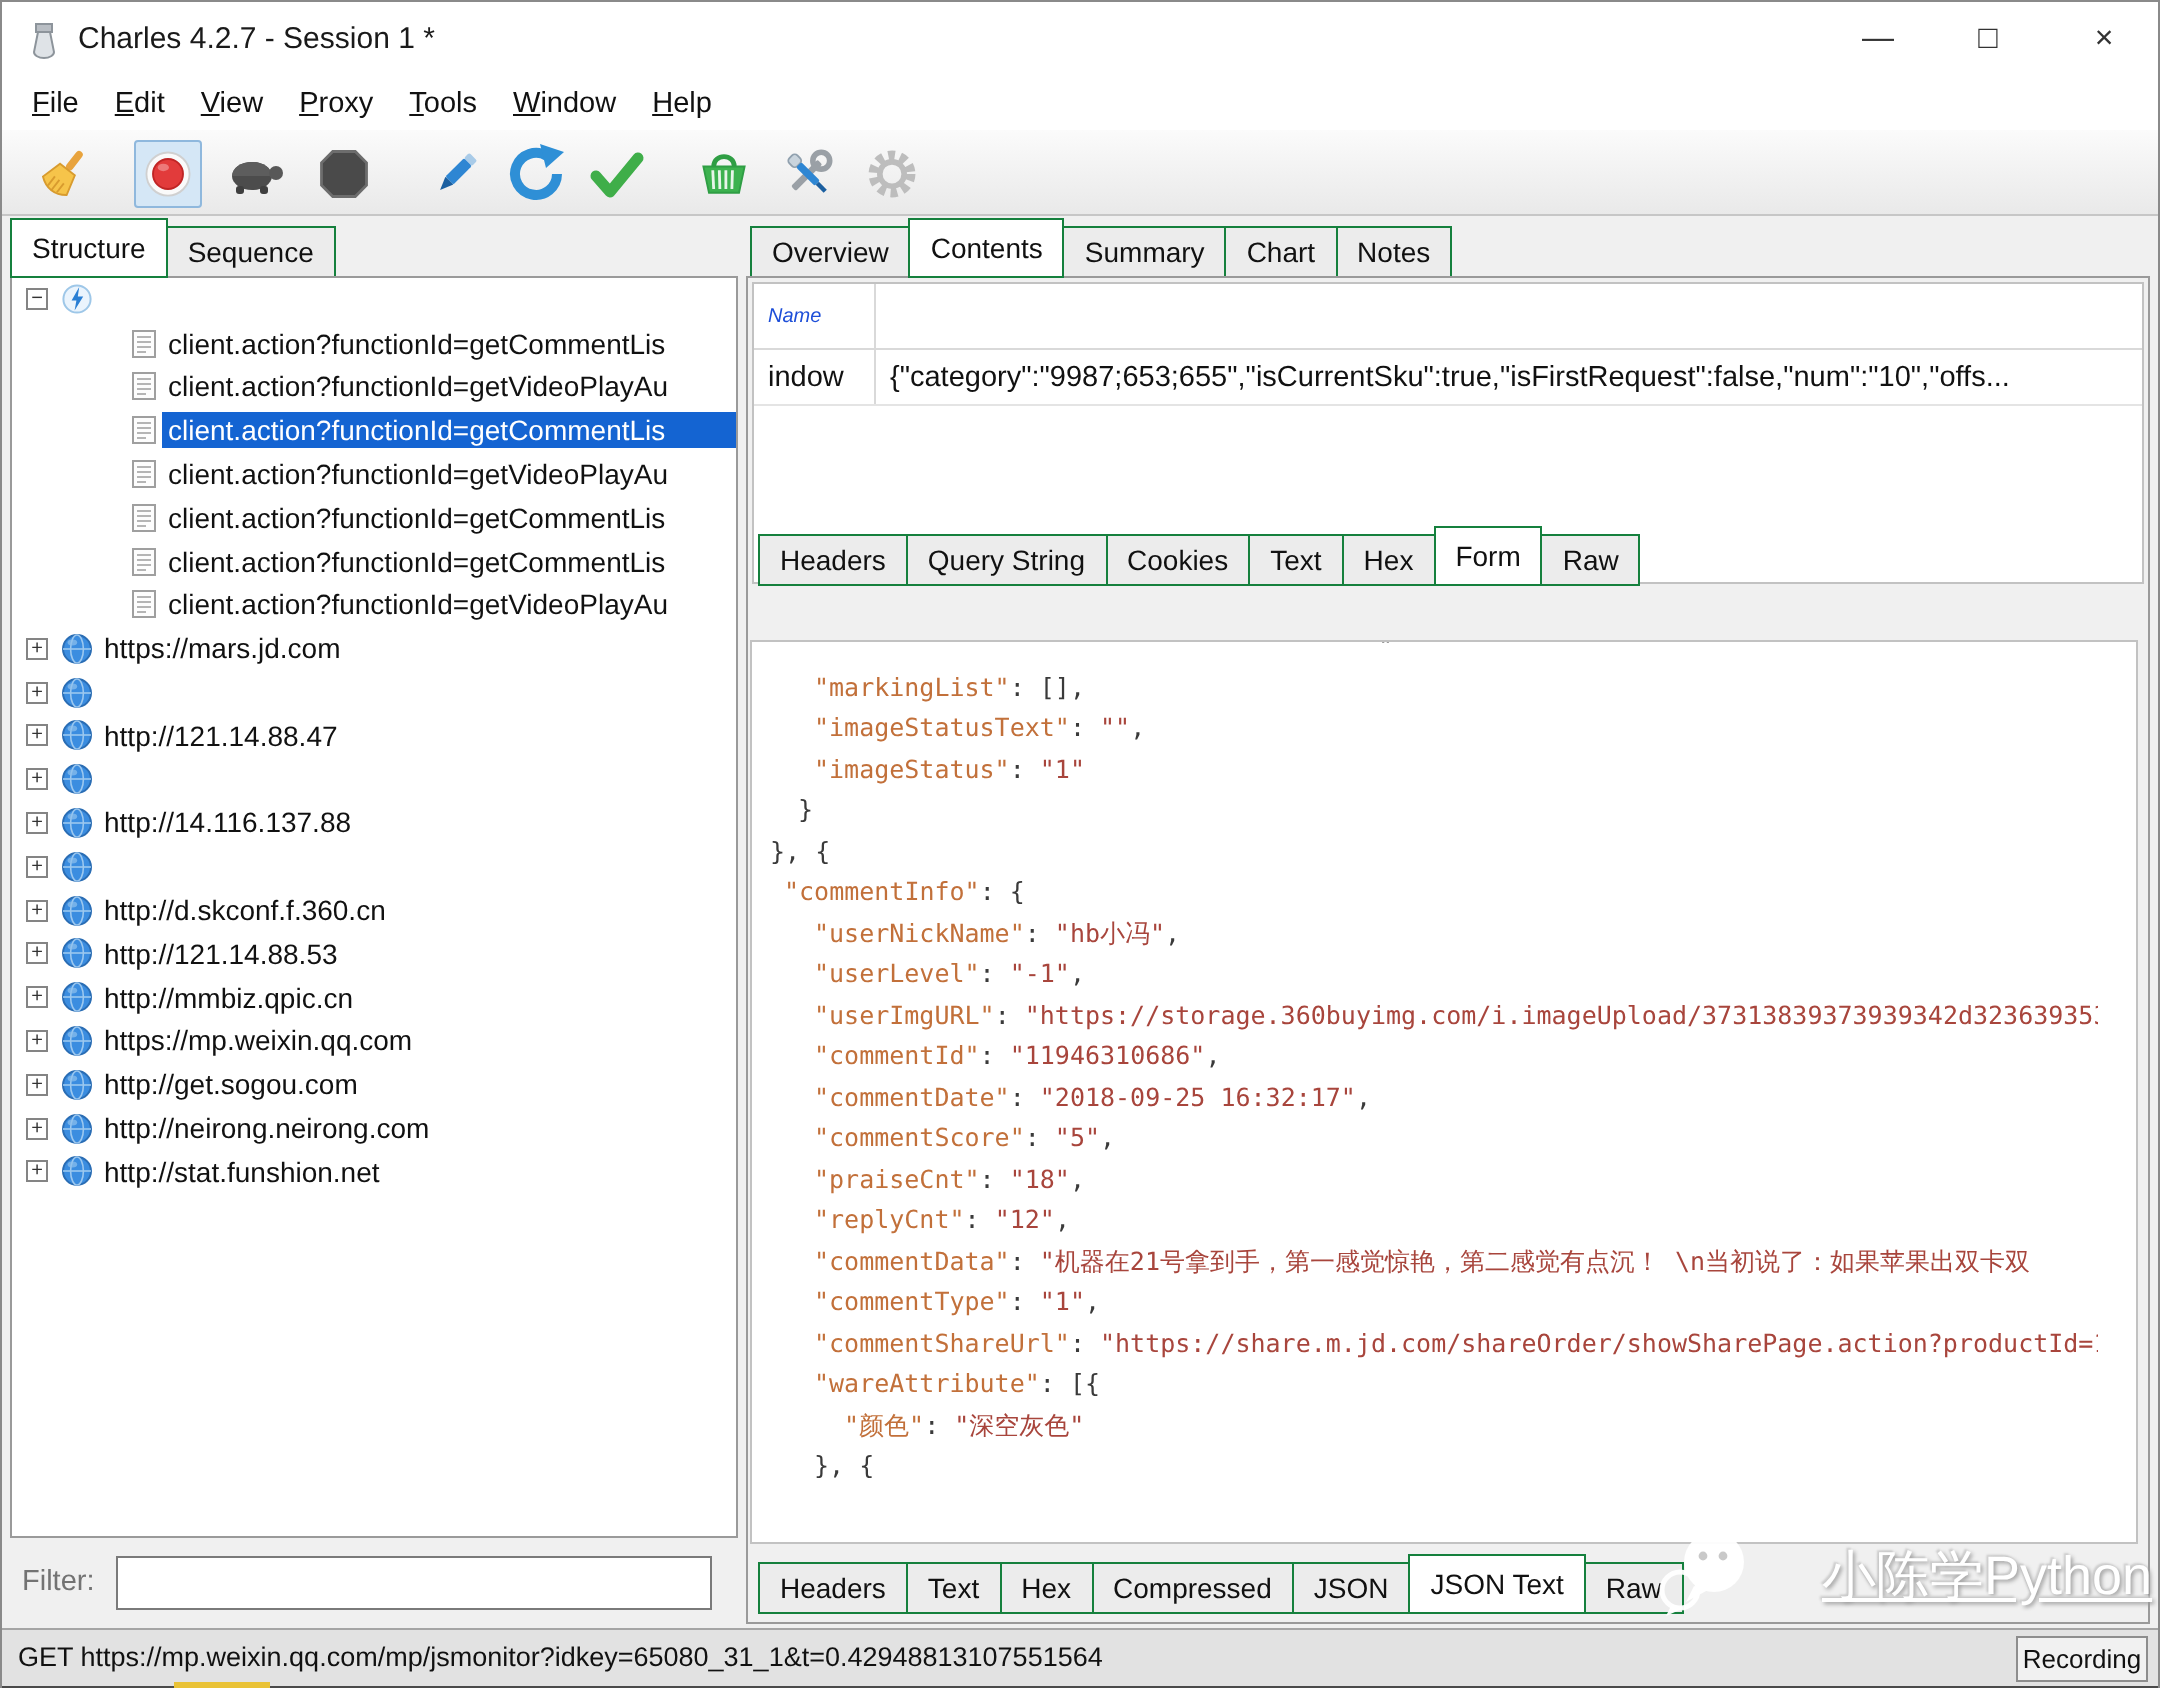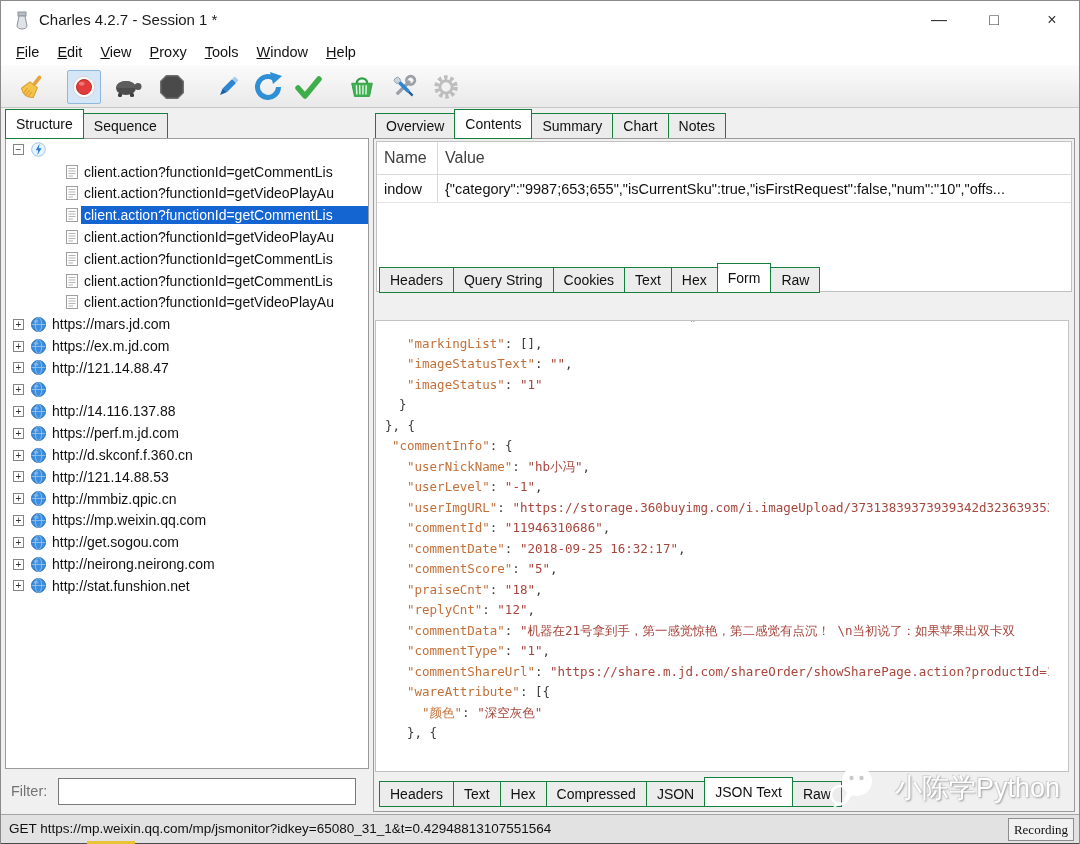--- a/index.html
+++ b/index.html
@@ -57,47 +57,47 @@
                   font-size:14px; padding:0 4px; font-family:"Liberation Sans",sans-serif; }
 
   
   #main-tabs { left:374px; top:108px; height:30px; }
   #right-outer { left:372px; top:137px; width:702px; height:674px; border:1px solid #9a9a9a; background:#f0f0f0; }
 
   #req-table { position:absolute; left:2px; top:2px; width:696px; height:151px; background:#ffffff; border:1px solid #c2c2c2; overflow:hidden; }
   #req-table .hdr { display:flex; height:33px; border-bottom:1px solid #d9d9d9; align-items:center; }
   #req-table .hdr .c1, #req-table .row .c1 { width:61px; padding-left:7px; border-right:1px solid #d9d9d9; height:100%; display:flex; align-items:center; flex:none; }
   #req-table .hdr .c2, #req-table .row .c2 { padding-left:7px; flex:1; height:100%; display:flex; align-items:center; overflow:hidden; white-space:nowrap; }
-  #req-table .hdr { font-size:16px; color:#404040; }
+  #req-table .hdr { font-size:10px; color:#1d4ed8;font-style:italic; }
   #req-table .row { display:flex; height:28px; border-bottom:1px solid #e4e4e4; font-size:14.5px; color:#111; }
 
   #request-tabs { left:378px; top:262px; height:30px; z-index:2; }
   #json-box { left:374px; top:319px; width:694px; height:452px; background:#ffffff; border:1px solid #c2c2c2; overflow:hidden; z-index:1; }
   #json-lines { position:absolute; left:1px; top:-8px; width:672px; height:446px; overflow:hidden; }
   .jline { height:20.5px; line-height:20.5px; white-space:nowrap; font-family:"DejaVu Sans Mono", monospace; font-size:12.5px; }
   .seg-k { color:#c2703a; }
   .seg-v { color:#a8453c; }
   .seg-p { color:#3a3a3a; }
 
   #json-vscroll { left:1048px; top:320px; width:17px; height:450px; }
   #json-hscroll { left:375px; top:752px; width:672px; height:18px; }
 
   #response-tabs { left:378px; top:773px; height:33px; z-index:2; }
 
   
   #statusbar { left:0; top:813px; width:1078px; height:29px; background:#e2e2e2; border-top:1px solid #a5a5a5; }
   #status-text { left:8px; top:0; height:28px; line-height:28px; font-size:13.5px; color:#111; }
   #recording-btn { left:1007px; top:3px; width:66px; height:23px; background:#f1f1f1; border:1px solid #8d8d8d;
-                   font-size:13px; text-align:center; line-height:21px; color:#111;font-family:Liberation Serif, serif; }
+                   font-size:13px; text-align:center; line-height:21px; color:#111; }
   #bottom-strip { left:0; top:842px; width:1078px; height:2px; background:#4a4a4a; }
   #taskbar-peek { left:86px; top:840px; width:48px; height:4px; background:#e9c236; }
 
   
   #watermark { left:826px; top:758px; width:250px; height:58px; z-index:9; display:flex; align-items:center; pointer-events:none; }
-  #watermark-text { font-size:27px; color:#ffffff; text-shadow:1px 1px 2px #9a9a9a, -1px -1px 1px #cfcfcf; margin-left:6px; white-space:nowrap; }
+  #watermark-text { font-size:27px; color:#ffffff; text-shadow:1px 1px 2px #9a9a9a, -1px -1px 1px #cfcfcf; margin-left:22px; white-space:nowrap;text-decoration:underline; }
 </style>
 </head>
 <body>
 
 <div id="window">
 
   <div id="titlebar" class="abs">
     <svg id="app-icon" class="abs" viewBox="0 0 16 20">
       <rect x="4" y="2" width="8" height="4" fill="#b9bec4" stroke="#8d949b"></rect>
       <path d="M5 6 L3 16 a5 3 0 0 0 10 0 L11 6 Z" fill="#dfe3e7" stroke="#8d949b"></path>
@@ -325,21 +325,20 @@
         <div class="expander">+</div>
         <span class="t-icon">
           <svg width="15" height="15" viewBox="0 0 15 15">
             <circle cx="7.5" cy="7.5" r="7" fill="#3b8de0"></circle>
             <circle cx="7.5" cy="7.5" r="7" fill="none" stroke="#2a6db4"></circle>
             <ellipse cx="7.5" cy="7.5" rx="3.2" ry="7" fill="none" stroke="#9cc8ef" stroke-width="0.8"></ellipse>
             <line x1="0.5" y1="7.5" x2="14.5" y2="7.5" stroke="#9cc8ef" stroke-width="0.8"></line>
             <ellipse cx="5.2" cy="4.2" rx="2.4" ry="1.5" fill="#8fc0ec" opacity="0.7"></ellipse>
           </svg>
         </span>
-        <span class="t-label">https://ex.m.jd.com</span>
       </div>
       <div class="tree-row">
         <div class="expander">+</div>
         <span class="t-icon">
           <svg width="15" height="15" viewBox="0 0 15 15">
             <circle cx="7.5" cy="7.5" r="7" fill="#3b8de0"></circle>
             <circle cx="7.5" cy="7.5" r="7" fill="none" stroke="#2a6db4"></circle>
             <ellipse cx="7.5" cy="7.5" rx="3.2" ry="7" fill="none" stroke="#9cc8ef" stroke-width="0.8"></ellipse>
             <line x1="0.5" y1="7.5" x2="14.5" y2="7.5" stroke="#9cc8ef" stroke-width="0.8"></line>
             <ellipse cx="5.2" cy="4.2" rx="2.4" ry="1.5" fill="#8fc0ec" opacity="0.7"></ellipse>
@@ -376,21 +375,20 @@
         <div class="expander">+</div>
         <span class="t-icon">
           <svg width="15" height="15" viewBox="0 0 15 15">
             <circle cx="7.5" cy="7.5" r="7" fill="#3b8de0"></circle>
             <circle cx="7.5" cy="7.5" r="7" fill="none" stroke="#2a6db4"></circle>
             <ellipse cx="7.5" cy="7.5" rx="3.2" ry="7" fill="none" stroke="#9cc8ef" stroke-width="0.8"></ellipse>
             <line x1="0.5" y1="7.5" x2="14.5" y2="7.5" stroke="#9cc8ef" stroke-width="0.8"></line>
             <ellipse cx="5.2" cy="4.2" rx="2.4" ry="1.5" fill="#8fc0ec" opacity="0.7"></ellipse>
           </svg>
         </span>
-        <span class="t-label">https://perf.m.jd.com</span>
       </div>
       <div class="tree-row">
         <div class="expander">+</div>
         <span class="t-icon">
           <svg width="15" height="15" viewBox="0 0 15 15">
             <circle cx="7.5" cy="7.5" r="7" fill="#3b8de0"></circle>
             <circle cx="7.5" cy="7.5" r="7" fill="none" stroke="#2a6db4"></circle>
             <ellipse cx="7.5" cy="7.5" rx="3.2" ry="7" fill="none" stroke="#9cc8ef" stroke-width="0.8"></ellipse>
             <line x1="0.5" y1="7.5" x2="14.5" y2="7.5" stroke="#9cc8ef" stroke-width="0.8"></line>
             <ellipse cx="5.2" cy="4.2" rx="2.4" ry="1.5" fill="#8fc0ec" opacity="0.7"></ellipse>
@@ -491,21 +489,20 @@
       <div class="tab">Overview</div>
       <div class="tab active">Contents</div>
       <div class="tab">Summary</div>
       <div class="tab">Chart</div>
       <div class="tab">Notes</div>
     </div>
   <div id="right-outer" class="abs">
     <div id="req-table">
       <div class="hdr">
         <div class="c1">Name</div>
-        <div class="c2">Value</div>
       </div>
       <div id="req-rows">
           <div class="row">
             <div class="c1">indow</div>
             <div class="c2">{"category":"9987;653;655","isCurrentSku":true,"isFirstRequest":false,"num":"10","offs...</div>
           </div>
         </div>
     </div>
   </div>
   <div id="request-tabs" class="tabbar">

